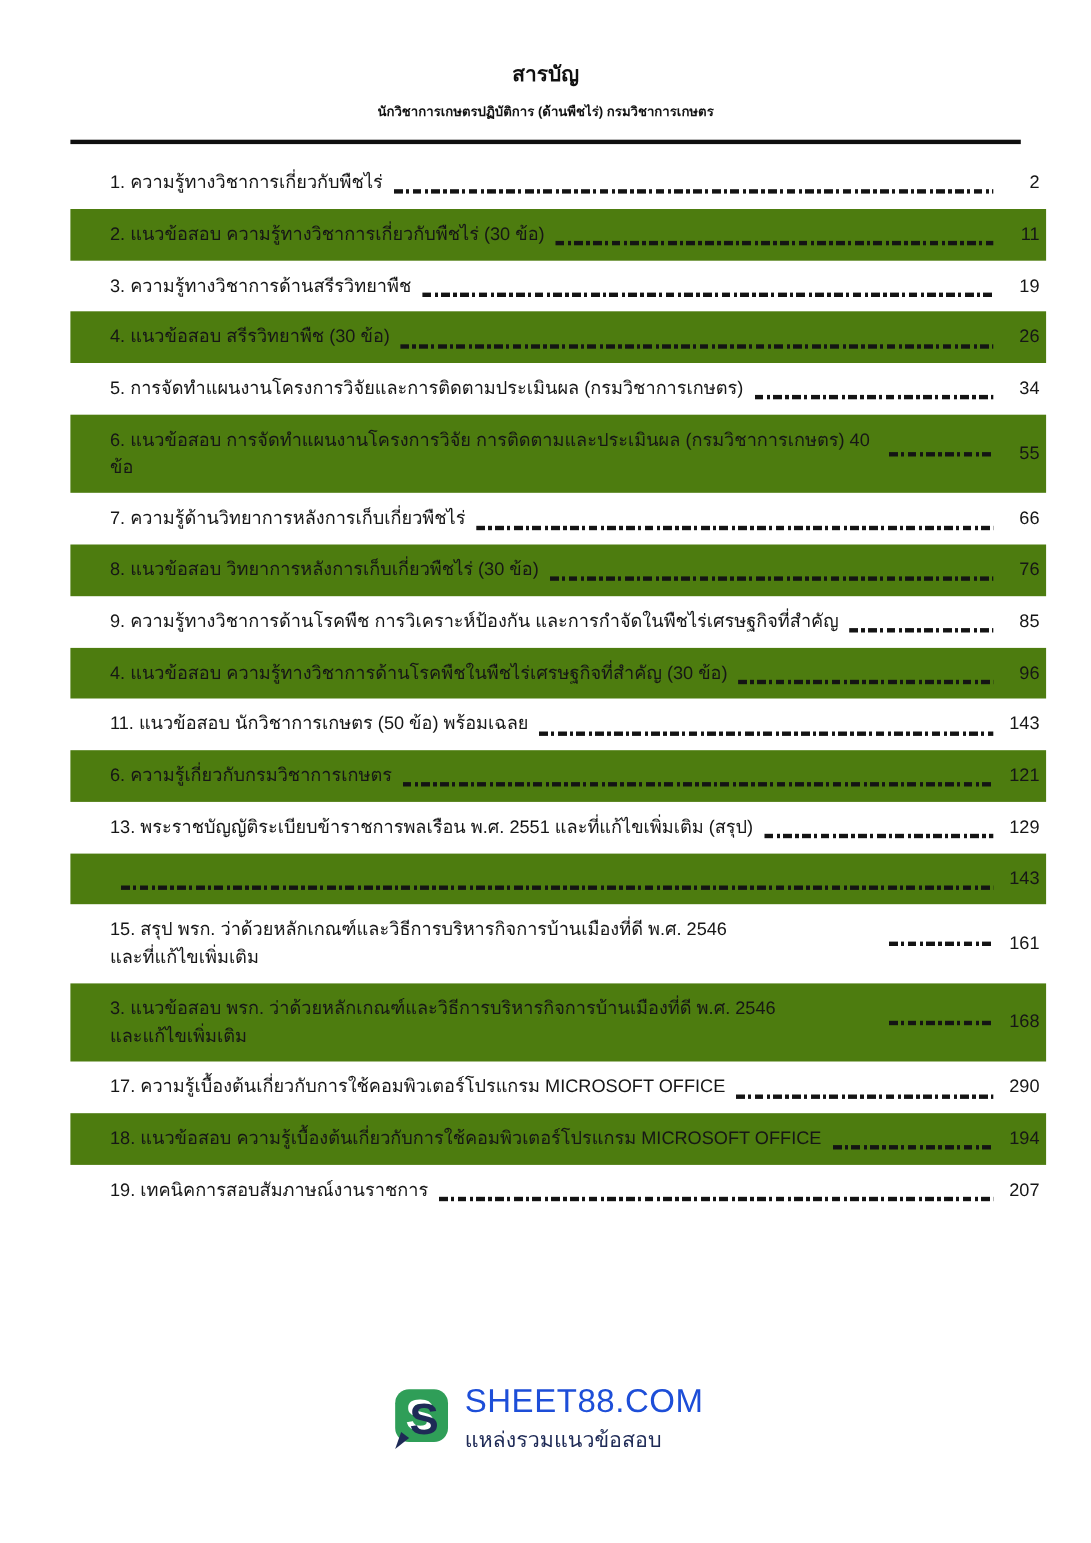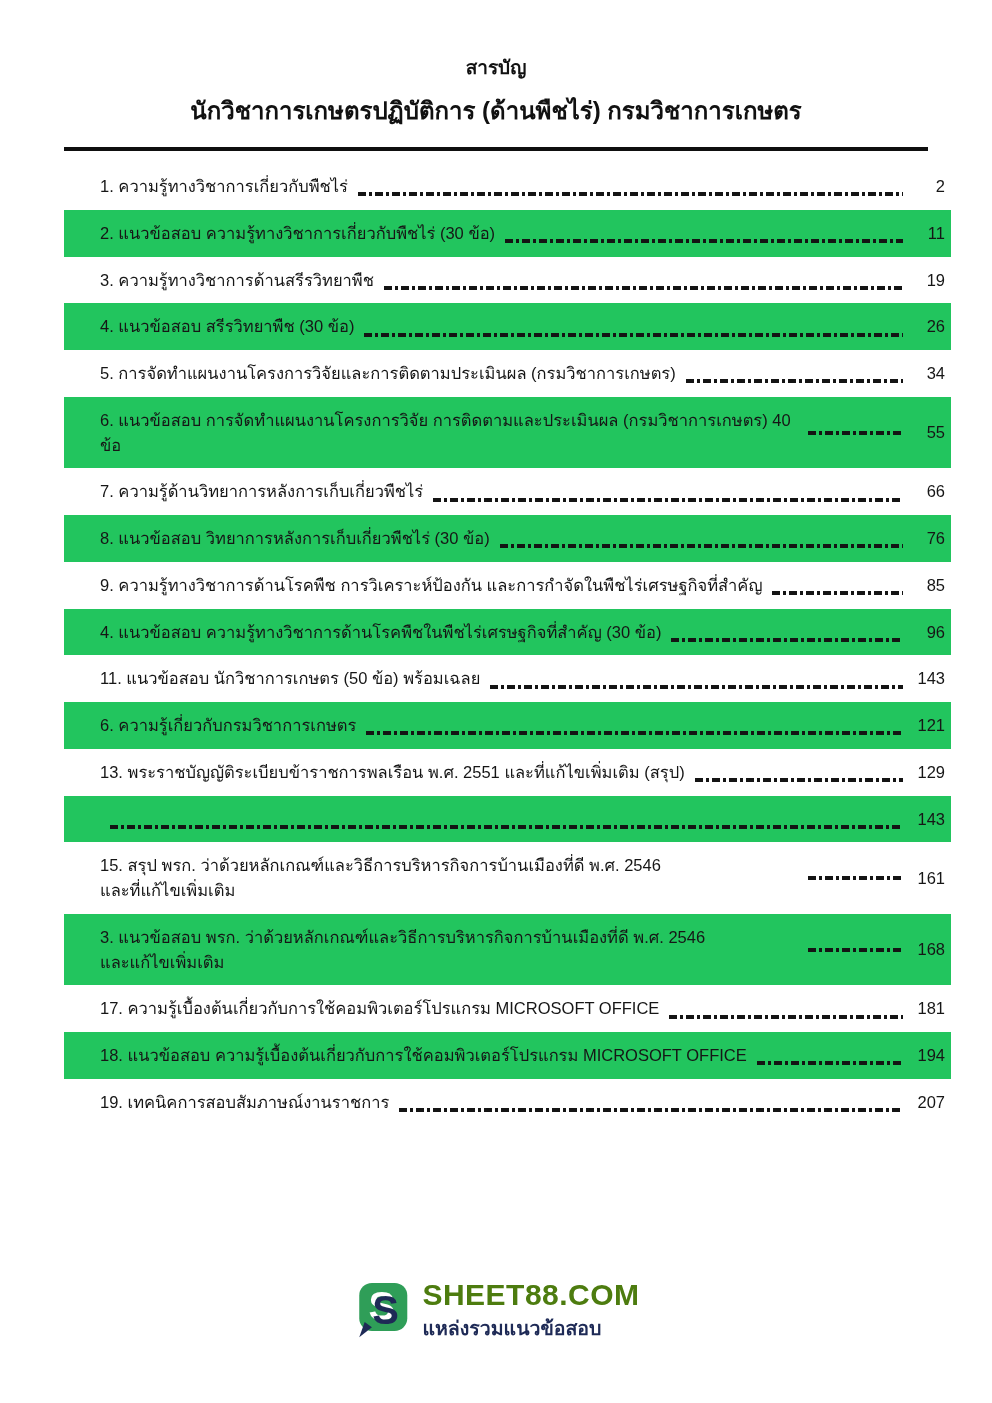--- a/index.html
+++ b/index.html
@@ -2,46 +2,46 @@
 <html><head>
 <meta charset="utf-8">
 <style>
   html,body { margin:0; padding:0; background:#ffffff; }
   body { font-family:"Liberation Sans", sans-serif; color:#161616; }
   .page { width:992px; height:1403px; background:#ffffff; position:relative; overflow:hidden; }
 
   
   .header { text-align:center; padding-top:52px; }
   .doc-title { font-size:19px; font-weight:bold; color:#111; }
-  .doc-subtitle { font-size:24px; font-weight:bold; margin-top:9px; color:#111; }
+  .doc-subtitle { font-size:12px; font-weight:bold; margin-top:9px; color:#111; }
   .header-rule { height:4px; background:#0f0f0f; margin:17px 64px 0 64px; }
 
   
   .toc { margin:12px 41px 0 64px; }
   .toc-row { display:flex; align-items:center; padding:11px 6px 11px 36px;
              font-size:16.5px; line-height:1.5; }
-  .toc-row.shaded { background:#22c55e; }
+  .toc-row.shaded { background:#4d7c0f; }
   .labels { flex:0 1 auto; }
   .toc-row.two-line .labels { flex:1 1 auto; }
   .label-l2 { display:block; }
   .leader { flex:1 1 auto; min-width:60px; height:4px; margin:0 10px;
             position:relative; top:8px;
             background:repeating-linear-gradient(90deg,
               #141414 0 8px, transparent 8px 11px,
               #141414 11px 14px, transparent 14px 17px); }
   .toc-row.two-line .leader { flex:0 0 95px; top:0; }
   .page-num { flex:0 0 auto; min-width:32px; text-align:right; }
 
   
   .footer { margin-top:153px; display:flex; justify-content:center; align-items:center; gap:12px; }
   .brand-icon { width:58px; height:62px; display:block; }
   .brand-icon text { font-family:"Liberation Sans", sans-serif; font-weight:bold; font-size:44px; }
   .brand-text { display:flex; flex-direction:column; }
-  .brand-name { font-size:30px; font-weight:bold; color:#4d7c0f; letter-spacing:0.5px; line-height:1.05; }
-  .brand-tagline { font-size:19.5px; font-weight:bold; color:#1e2a56; margin-top:3px; }
+  .brand-name { font-size:30px; font-weight:normal; color:#1d4ed8; letter-spacing:0.5px; line-height:1.05; }
+  .brand-tagline { font-size:19.5px; font-weight:normal; color:#1e2a56; margin-top:3px; }
 </style>
 </head>
 <body>
 
 <div class="page">
 
   <div class="header">
     <div class="doc-title">สารบัญ</div>
     <div class="doc-subtitle">นักวิชาการเกษตรปฏิบัติการ (ด้านพืชไร่) กรมวิชาการเกษตร</div>
   </div>
@@ -187,21 +187,21 @@
       <span class="leader"></span>
       <span class="page-num">168</span>
     </div>
 
     <div class="toc-row">
       <div class="labels">
         <span class="label-l1">17. ความรู้เบื้องต้นเกี่ยวกับการใช้คอมพิวเตอร์โปรแกรม MICROSOFT OFFICE</span>
         
       </div>
       <span class="leader"></span>
-      <span class="page-num">181</span>
+      <span class="page-num">290</span>
     </div>
 
     <div class="toc-row shaded">
       <div class="labels">
         <span class="label-l1">18. แนวข้อสอบ ความรู้เบื้องต้นเกี่ยวกับการใช้คอมพิวเตอร์โปรแกรม MICROSOFT OFFICE</span>
         
       </div>
       <span class="leader"></span>
       <span class="page-num">194</span>
     </div>

